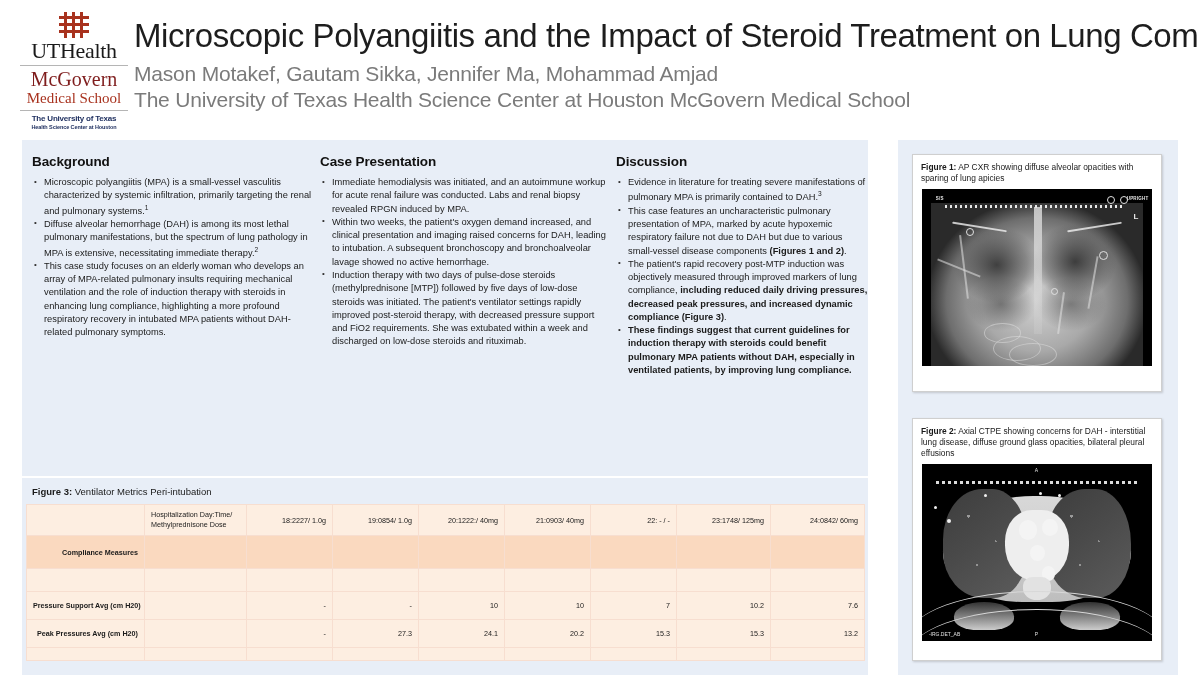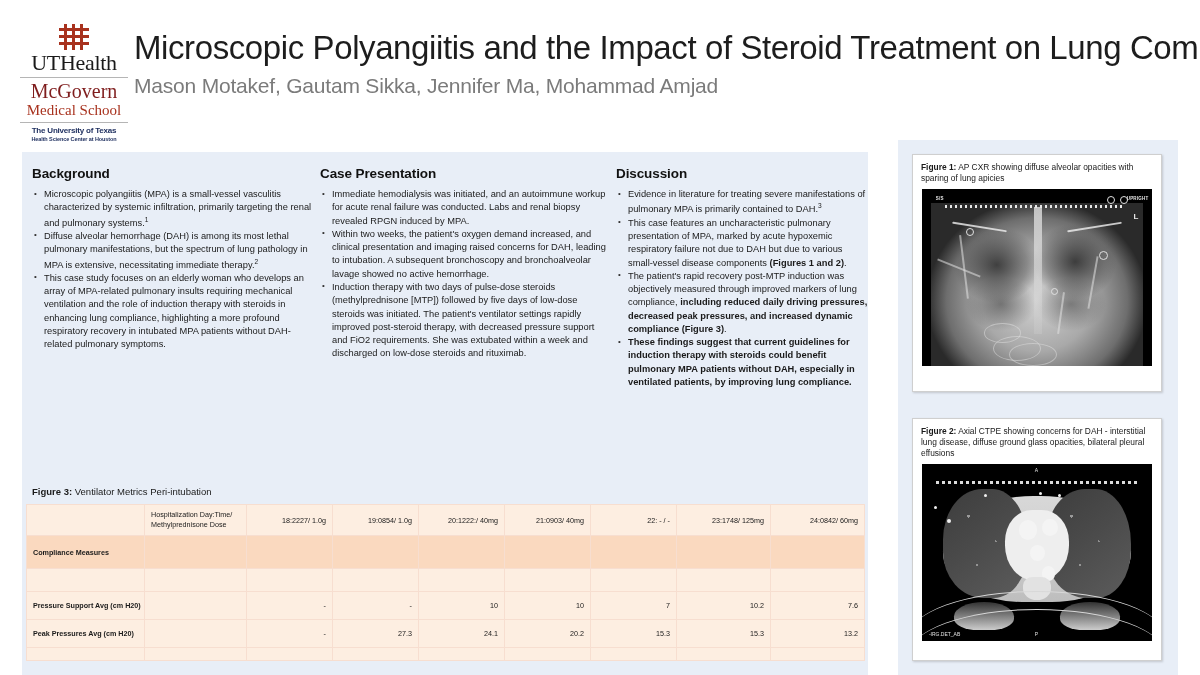--- a/index.html
+++ b/index.html
@@ -11,21 +11,21 @@
     height: 675px;
     background: #ffffff;
     font-family: "Liberation Sans", sans-serif;
     overflow: hidden;
     position: relative;
   }
 
   
   #header {
     position: absolute;
-    left: 0; top: 12px;
+    left: 0; top: 0;
     width: 1200px; height: 130px;
     background: #ffffff;
   }
 
   #logo-block {
     position: absolute;
     left: 18px; top: 12px;
     width: 112px;
   }
   .logo-mark {
@@ -99,21 +99,21 @@
     color: #7b7b7b;
     line-height: 1.22;
     letter-spacing: -0.2px;
     white-space: nowrap;
   }
   #authors { margin-top: 6px; }
 
   
   #main-panel {
     position: absolute;
-    left: 22px; top: 152px;
+    left: 22px; top: 140px;
     width: 846px; height: 336px;
     background: #e8eef7;
   }
   #table-panel {
     position: absolute;
     left: 22px; top: 478px;
     width: 846px; height: 197px;
     background: #e8eef7;
   }
   #figures-panel {
@@ -185,21 +185,21 @@
   #vent-table td {
     border: 1px solid #f7ded0;
     font-size: 7.2px;
     color: #1a1a1a;
     padding: 0 6px;
     vertical-align: middle;
     overflow: hidden;
     white-space: nowrap;
   }
   #vent-table td.lbl {
-    text-align: left;
+    text-align: right;
     font-weight: bold;
   }
   #vent-table td.lbl-plain {
     text-align: left;
     font-weight: normal;
   }
   #vent-table td.num {
     text-align: right;
   }
   #vent-table td.hdr {
@@ -364,20 +364,21 @@
     <div class="logo-mcgovern">McGovern</div>
     <div class="logo-medschool">Medical School</div>
     <div class="logo-rule"></div>
     <div class="logo-uot">The University of Texas</div>
     <div class="logo-hsc">Health Science Center at Houston</div>
   </div>
 
   <div id="title-block">
     <div id="poster-title">Microscopic Polyangiitis and the Impact of Steroid Treatment on Lung Compliance</div>
     <div id="authors">Mason Motakef, Gautam Sikka, Jennifer Ma, Mohammad Amjad</div>
+    <div id="affiliation">The University of Texas Health Science Center at Houston McGovern Medical School</div>
   </div>
 
 </div>
 
 <div id="main-panel">
 
   <div class="col" id="col-background">
     <h2>Background</h2>
     <ul>
         <li>Microscopic polyangiitis (MPA) is a small-vessel vasculitis characterized by systemic infiltration, primarily targeting the renal and pulmonary systems.<sup>1</sup></li>

